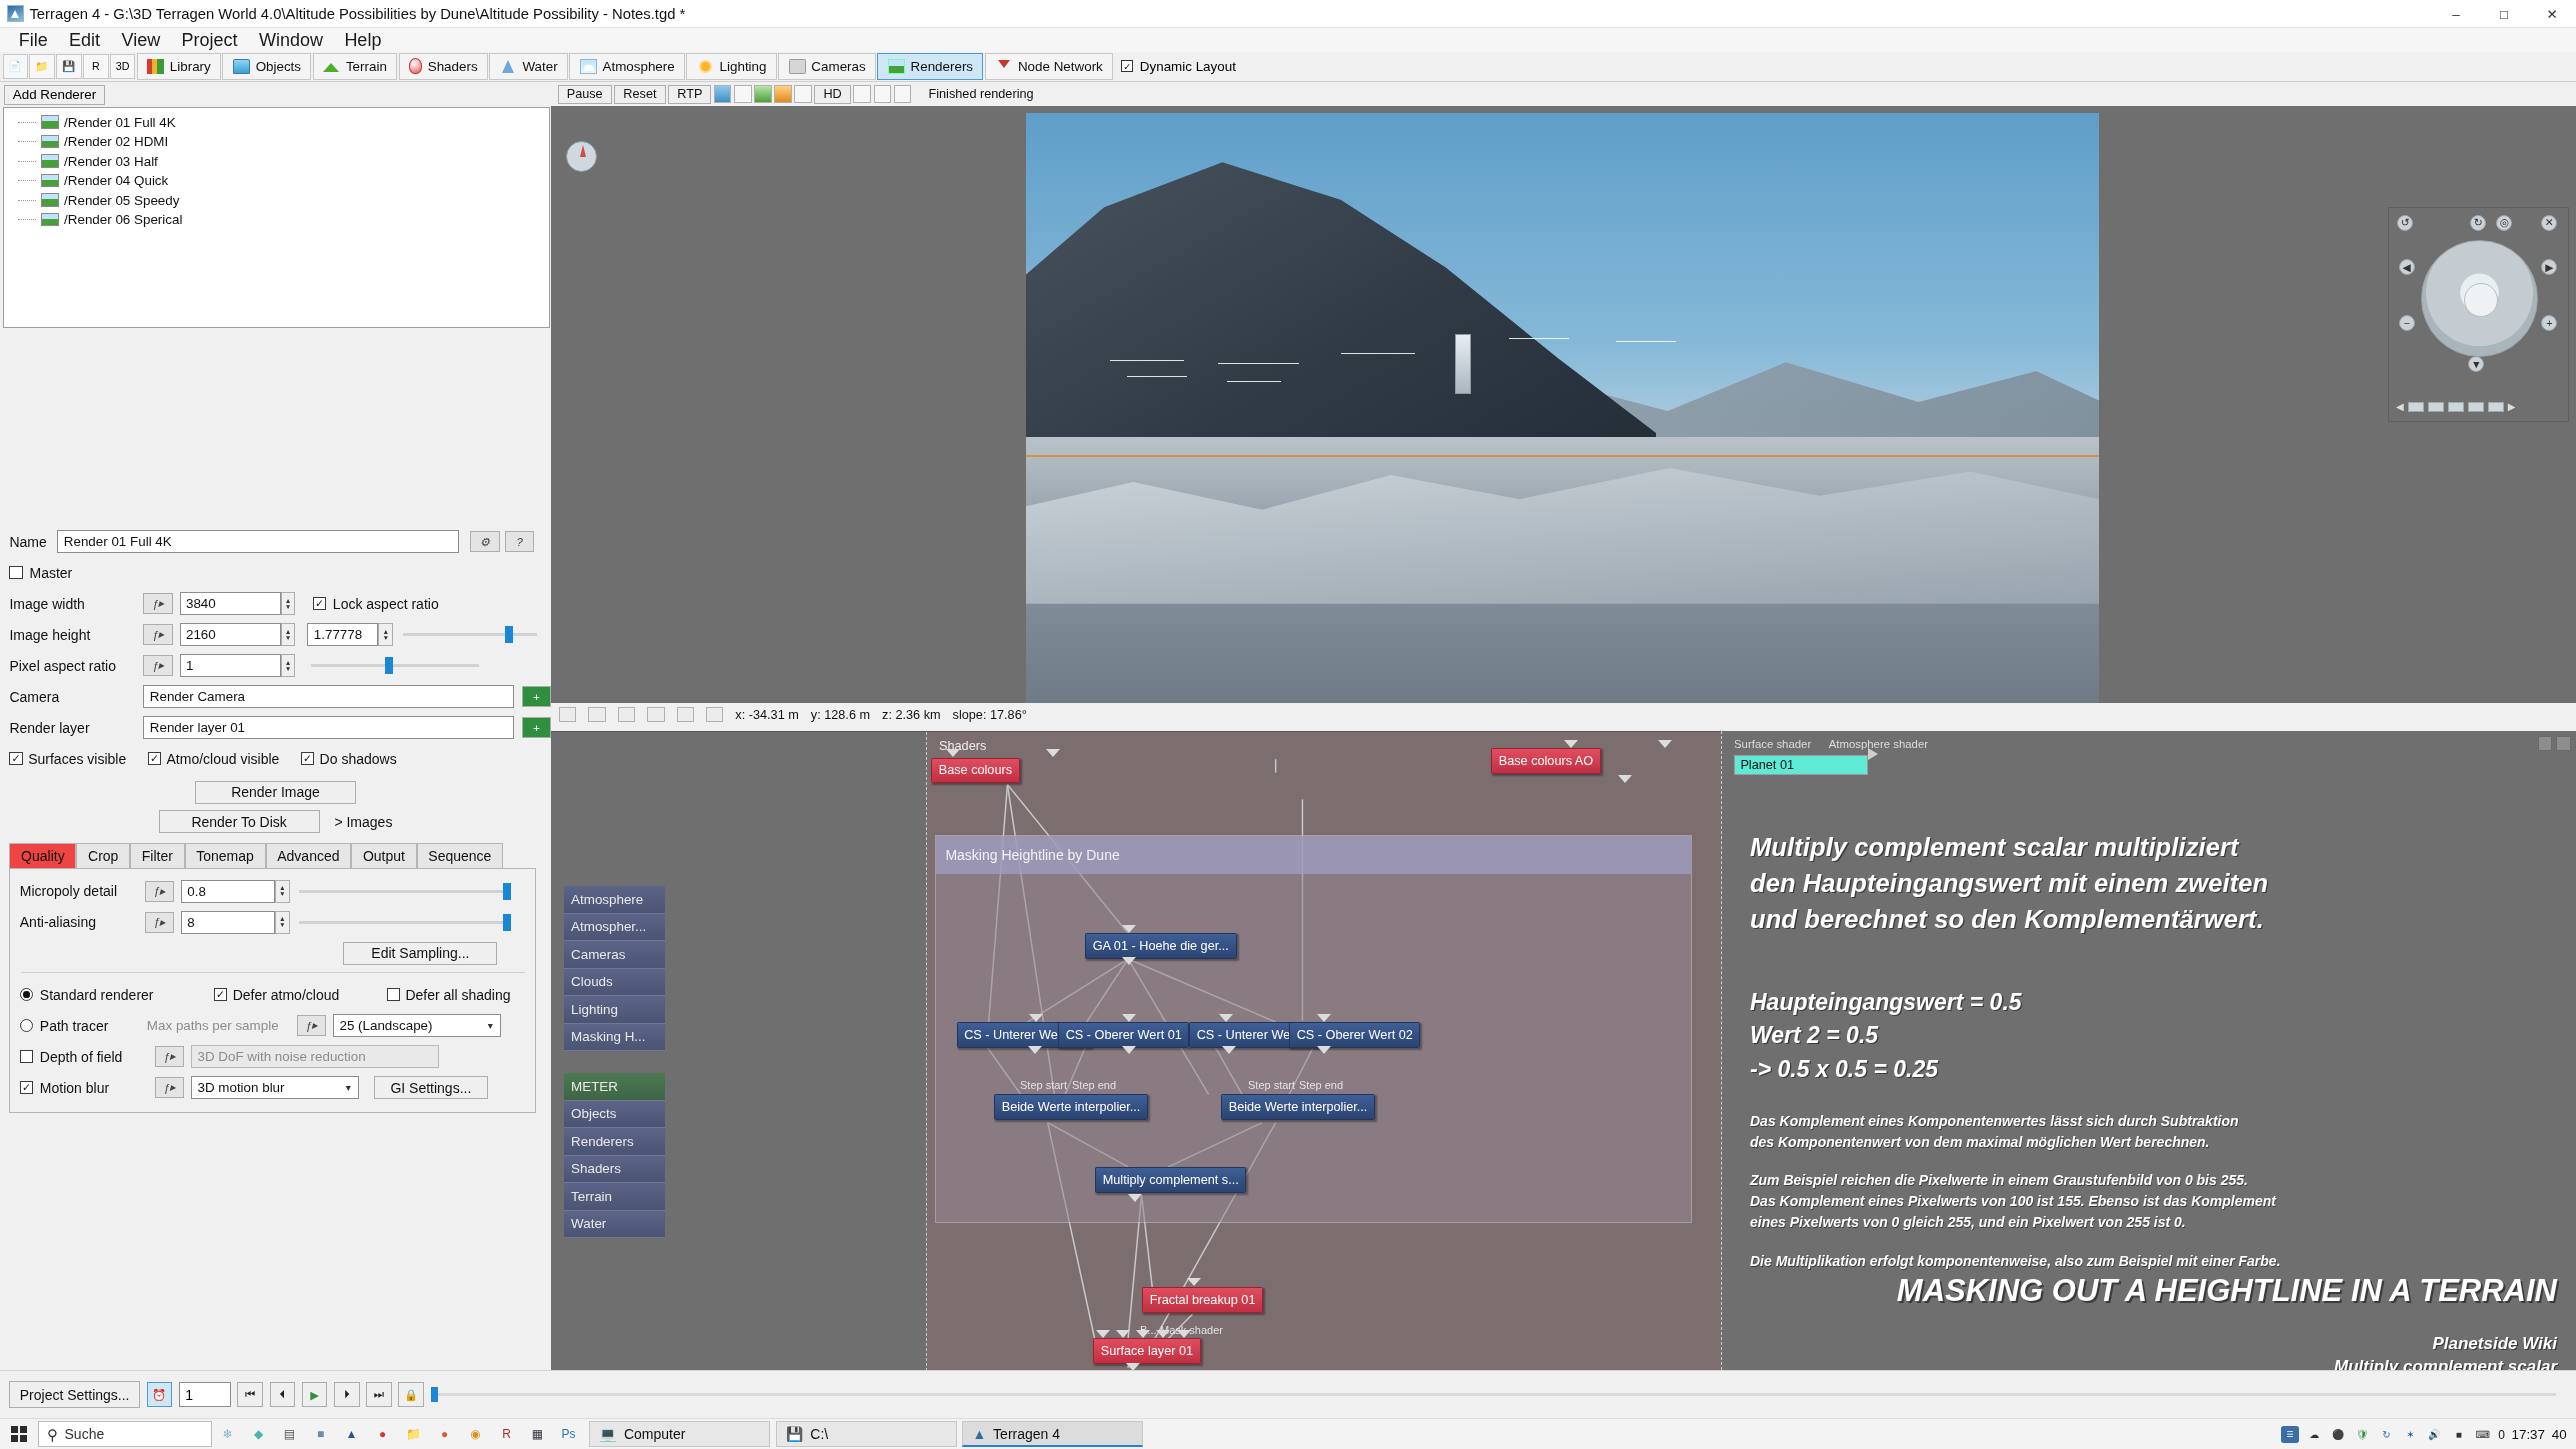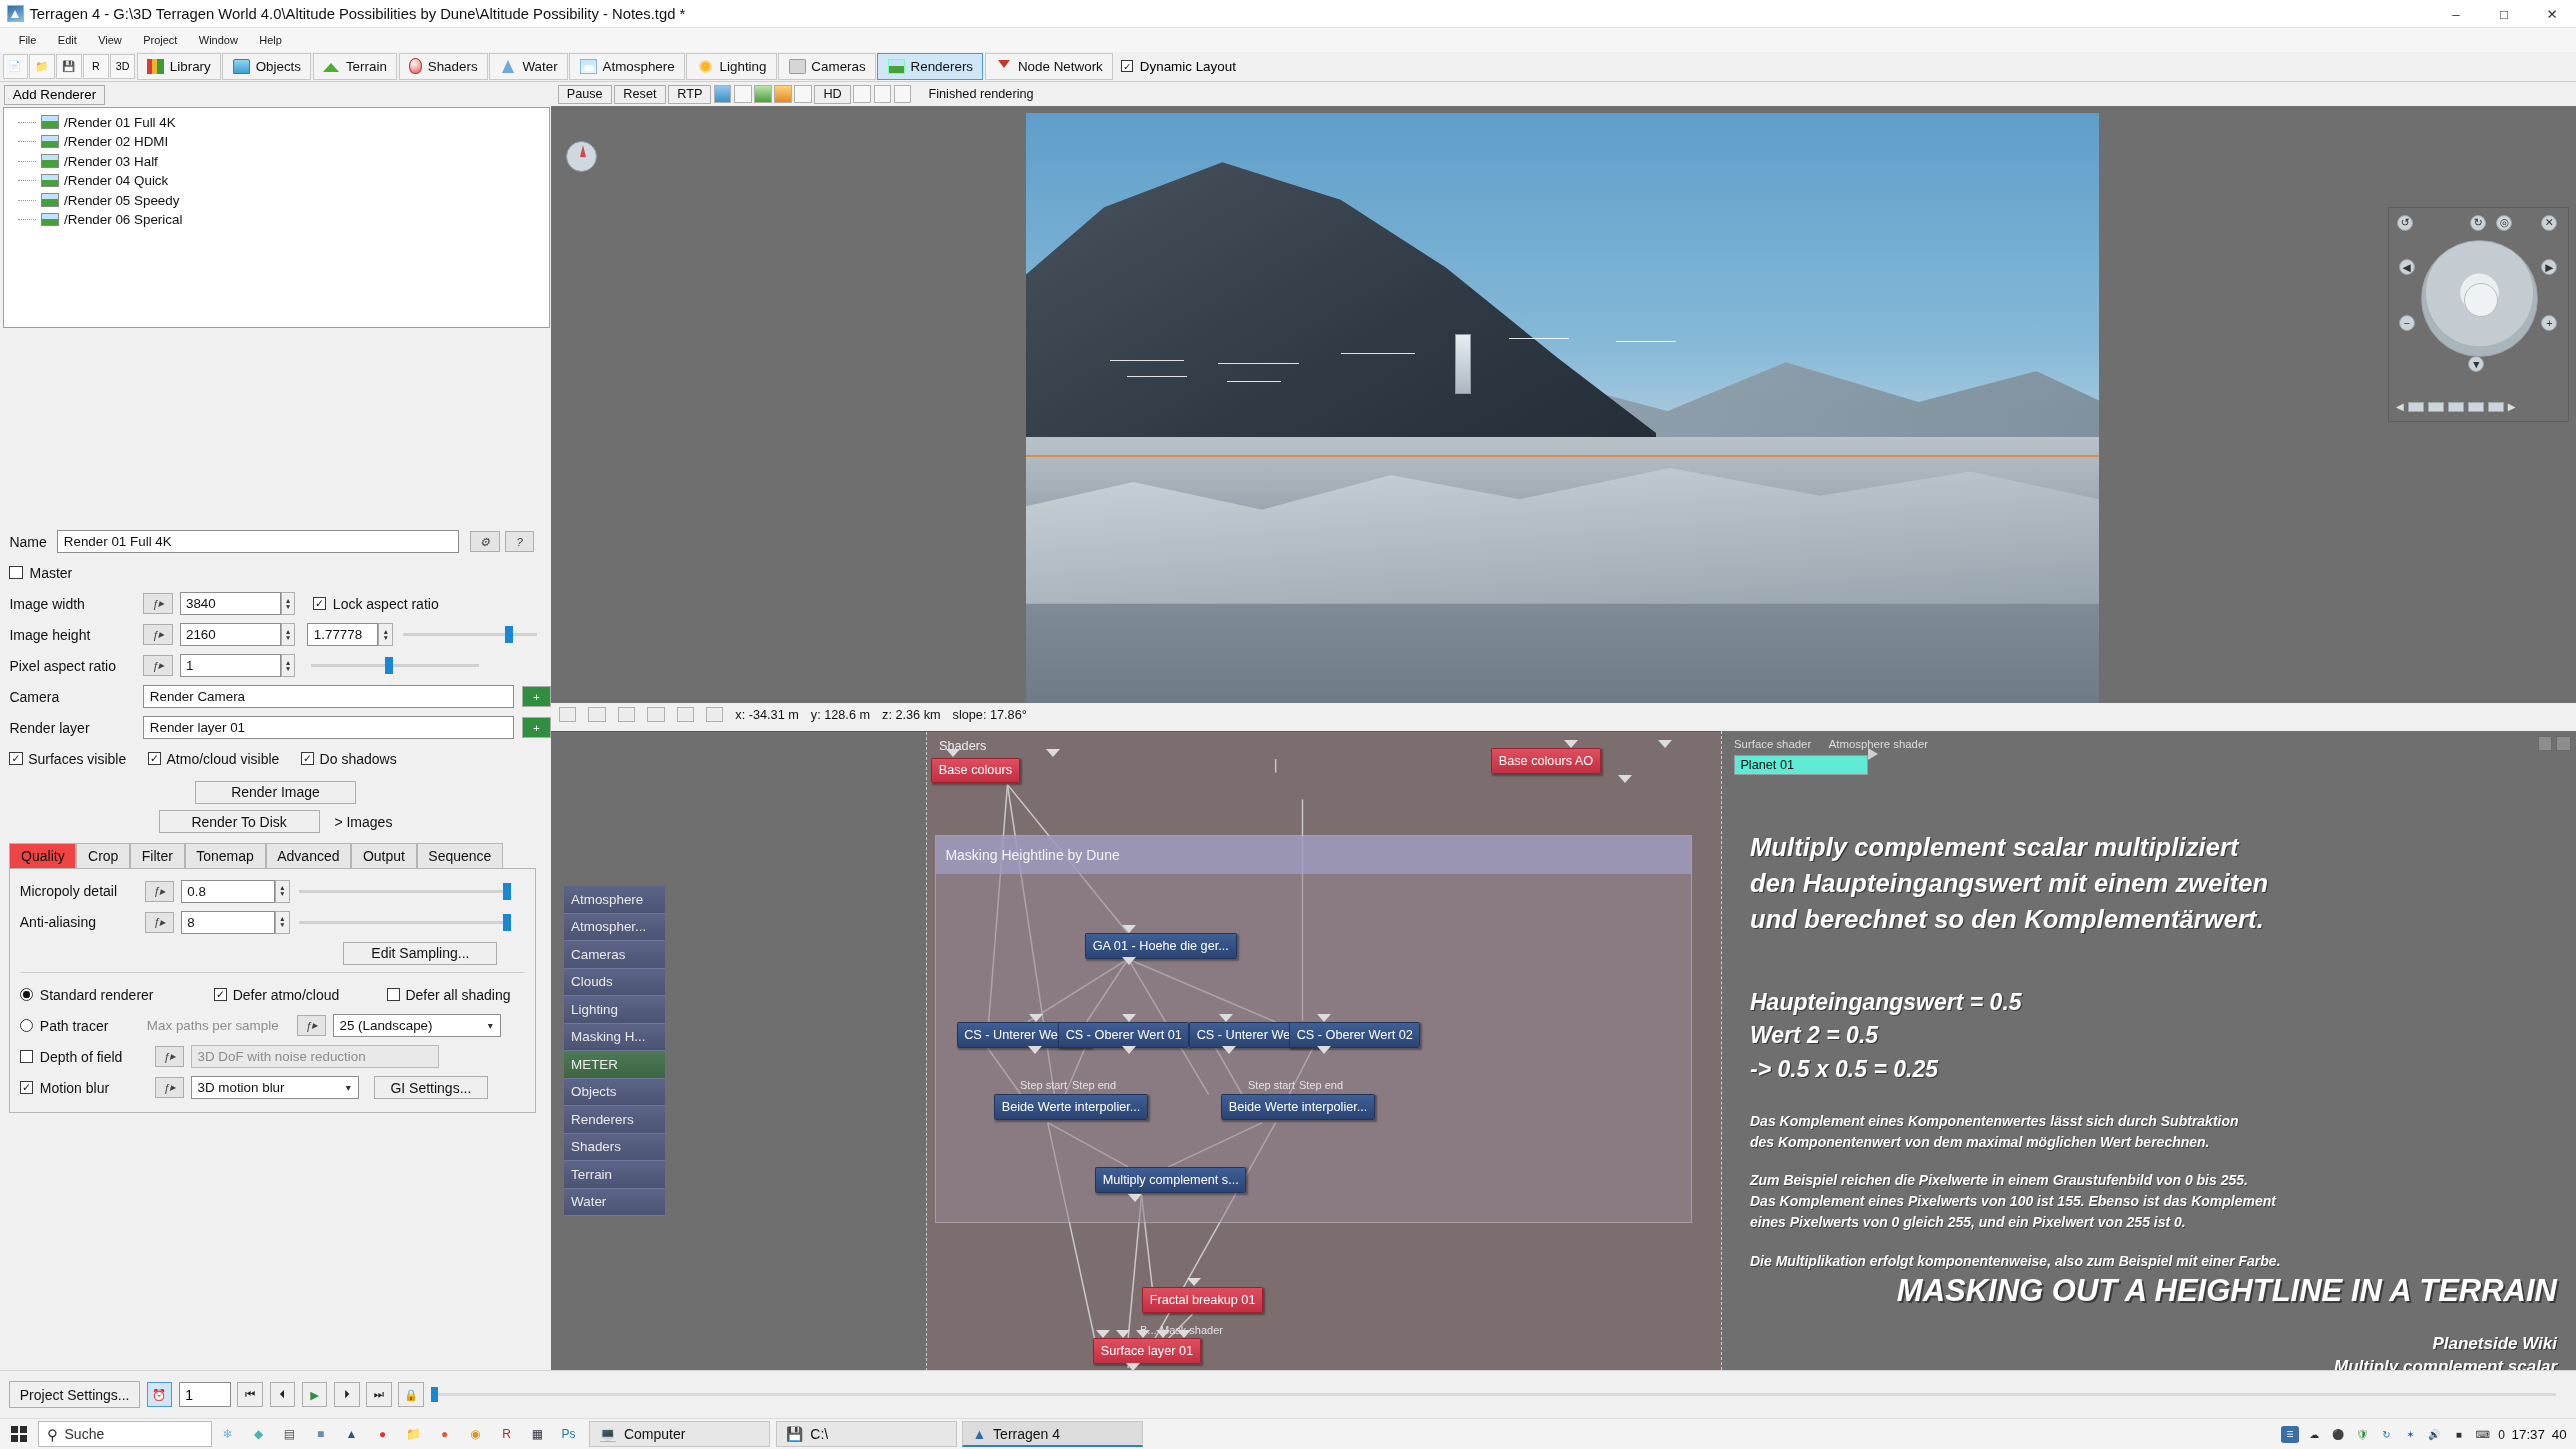--- a/index.html
+++ b/index.html
@@ -20,21 +20,21 @@
   .tb-icon:after{content:"";position:absolute;left:3.4px;top:4px;border-left:4.7px solid transparent;
     border-right:4.7px solid transparent;border-bottom:8px solid #fff;}
   .tb-title{ font-size:14.8px; color:#111; white-space:nowrap; }
   .tb-buttons{ position:absolute; right:0; top:0; height:28px; display:flex; }
   .tb-btn{ width:48px; height:28px; display:flex; align-items:center; justify-content:center;
     font-size:13.4px; color:#333; }
 
   
   .menubar{ position:absolute; left:0; top:28px; width:2576px; height:24px;
     background:#f6f6f6; display:flex; align-items:center; padding-left:8px; }
-  .menu-item{ font-size:11px; color:#1a1a1a; padding:2px 10.7px; }
+  .menu-item{ font-size:18px; color:#1a1a1a; padding:2px 10.7px; }
 
   
   .toolbar{ position:absolute; left:0; top:52px; width:2576px; height:29.5px;
     background:#f0f0f0; border-bottom:0.7px solid #cfcfcf; display:flex; align-items:center;
     padding-left:2.7px; gap:1.3px; }
   .tool-sq{ width:25.5px;height:25.5px;border:0.7px solid #c8c8c8;background:#f7f7f7;
     display:flex;align-items:center;justify-content:center;font-size:10.7px; }
   .tool-btn{ height:27px; border:0.7px solid #c8c8c8; background:#f4f4f4;
     display:flex;align-items:center; gap:5.4px; padding:0 9.4px; font-size:13.4px; color:#111; }
   .tool-btn.active{ background:#cfe6f7; border:0.7px solid #4a9bd4; }
@@ -155,21 +155,21 @@
   .nav-bar i{ display:block;width:16px;height:9.4px;background:#cfd6db;border:0.7px solid #9aa; }
 
   
   .nodepane{ position:absolute;left:551px;top:731px;width:2025px;height:639px;background:#6f6f6f;
     border-top:0.7px solid #5a5a5a;}
   .np-left{ position:absolute;left:0;top:0;width:376px;height:639px;background:#6f6f6f;
     border-right:0.7px dashed #c9c9c9;}
   .np-catlist{ position:absolute;left:13.4px;top:154px;width:101px; }
   .np-cat{ height:27.5px;display:flex;align-items:center;padding-left:6.7px;font-size:13.4px;color:#eaeaea;
     background:linear-gradient(#5c6488,#4c5474); border-bottom:0.7px solid #6f7798;}
-  .np-cat.green{ background:linear-gradient(#4c7a53,#3d6544); }
+  .np-cat.green{ background:linear-gradient(#4c7a53,#3d6544);margin-top:22px; }
   .np-canvas{ position:absolute;left:376px;top:0;width:818px;height:639px;background:#7c6d6f; }
   .np-title{ position:absolute;left:12px;top:6.7px;font-size:12.7px;color:#eee; }
   .np-group{ position:absolute;left:8px;top:103px;width:757px;height:388px;
     background:rgba(150,135,145,.55);border:0.7px solid rgba(255,255,255,.25);}
   .np-group-hdr{ height:38px;background:rgba(160,158,196,.75);display:flex;align-items:center;
     padding-left:9.4px;font-size:14px;color:#f2f2f2;}
   .node{ position:absolute;height:25.5px;display:flex;align-items:center;padding:0 6.7px;
     font-size:12.7px;color:#fff;border-radius:1.3px;white-space:nowrap;
     box-shadow:1.3px 1.3px 2px rgba(0,0,0,.35);}
   .node.blue{ background:linear-gradient(#3e5f96,#2b4472); border:0.7px solid #22365c;}

